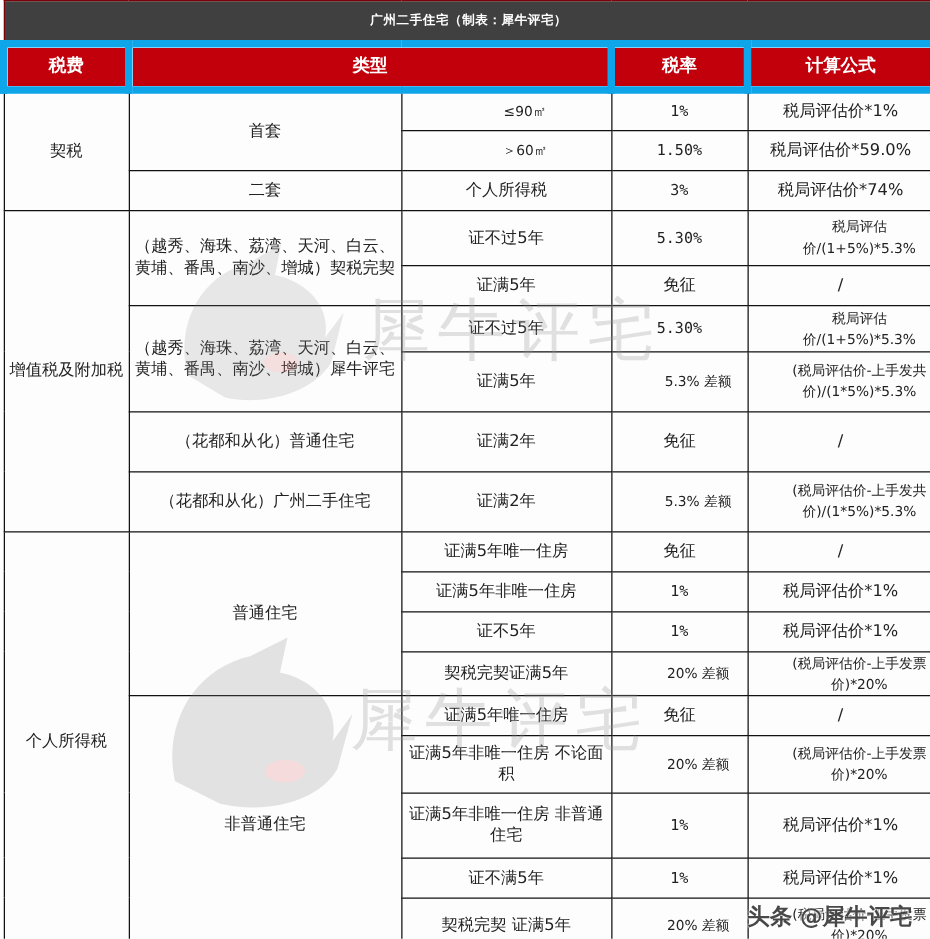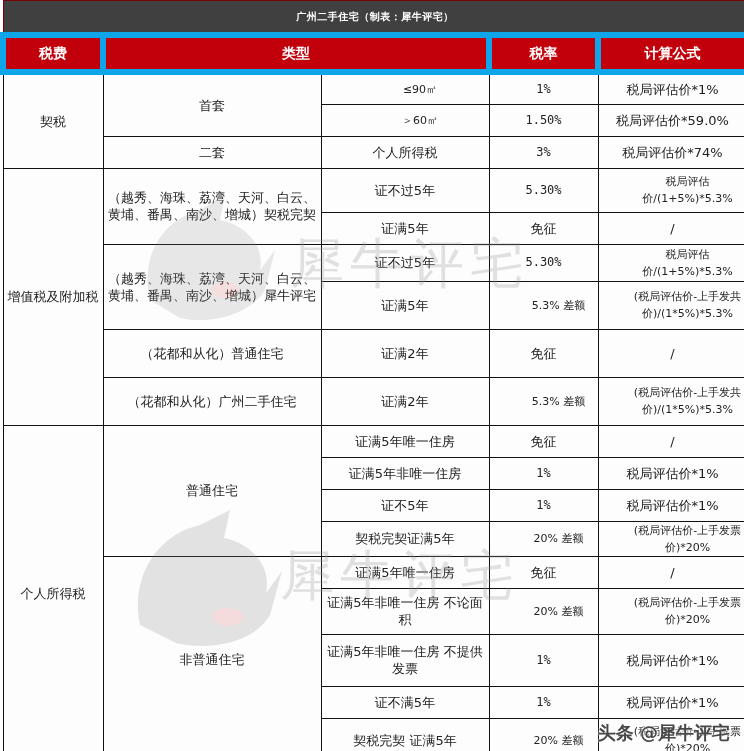--- a/index.html
+++ b/index.html
@@ -122,21 +122,21 @@
     <td>证满5年唯一住房</td>
     <td>免征</td>
     <td>/</td>
   </tr>
   <tr style="height:46px">
     <td>证满5年非唯一住房 不论面积</td>
     <td class="f12">20% 差额</td>
     <td class="f12">(税局评估价-上手发票价)*20%</td>
   </tr>
   <tr style="height:52px">
-    <td>证满5年非唯一住房 不提供发票</td>
+    <td>证满5年非唯一住房 非普通住宅</td>
     <td class="mono">1%</td>
     <td>税局评估价*1%</td>
   </tr>
   <tr style="height:32px">
     <td>证不满5年</td>
     <td class="mono">1%</td>
     <td>税局评估价*1%</td>
   </tr>
   <tr style="height:44px">
     <td>契税完契 证满5年</td>

